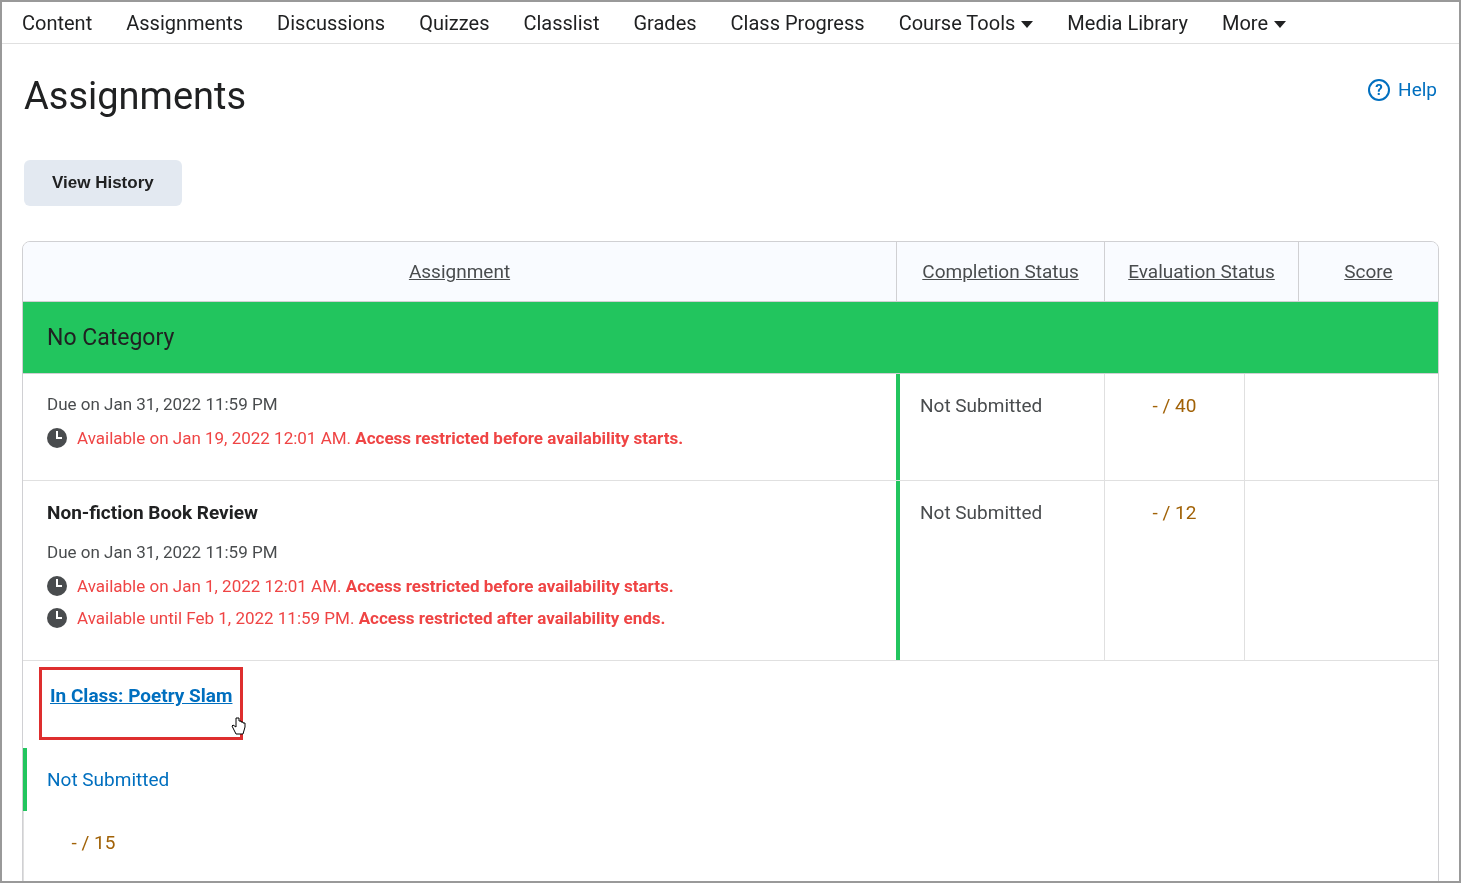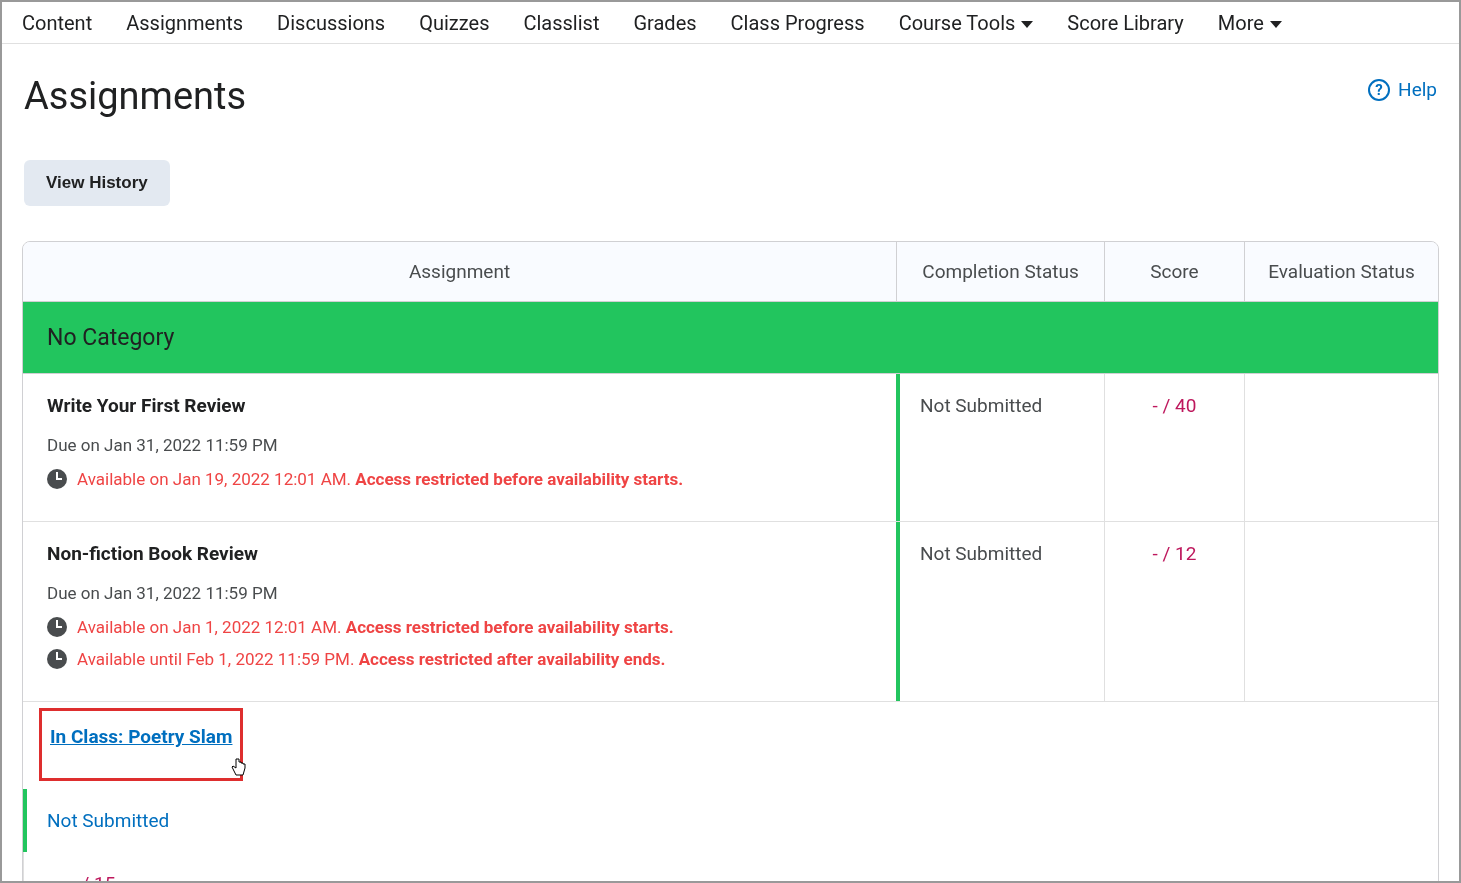--- a/index.html
+++ b/index.html
@@ -72,21 +72,21 @@
       justify-content: center;
       font-size: 15px;
       font-weight: bold;
       color: #006fbf;
       box-sizing: border-box;
     }
     .view-history-btn {
       margin: 42px 0 0 22px;
       background: #e3e9f1;
       border: none;
-      padding: 13px 22px;
+      padding: 13px 28px;
       font-size: 17px;
       font-weight: 700;
       color: #202122;
       border-radius: 6px;
       cursor: pointer;
     }
     .assignments-table {
       margin: 35px 20px 0 20px;
       border: 1px solid #d0d0d3;
       border-radius: 8px;
@@ -95,20 +95,21 @@
     .table-header {
       display: flex;
       background: #f9fbff;
       border-bottom: 1px solid #d0d0d3;
     }
     .th {
       padding: 18px 20px;
       font-size: 19px;
       color: #494c4e;
       text-align: center;
+      text-decoration: underline;
     }
     .col-assignment {
       flex: 1;
       text-align: center;
     }
     .col-completion {
       width: 208px;
       border-left: 1px solid #d0d0d3;
     }
     .col-score {
@@ -214,21 +215,21 @@
     }
     .status-cell.link {
       color: #006fbf;
       cursor: pointer;
     }
     .score-cell {
       width: 140px;
       border-left: 1px solid #e0e0e0;
       padding: 20px 24px;
       font-size: 19px;
-      color: #be185d;
+      color: #a16207;
       text-align: center;
     }
     .eval-cell {
       width: 194px;
       border-left: 1px solid #e0e0e0;
       padding: 20px 20px;
     }
   </style>
 </head>
 <body>
@@ -255,21 +256,21 @@
       <span>Grades</span>
     </div>
   <div class="nav-item">
       <span>Class Progress</span>
     </div>
   <div class="nav-item">
       <span>Course Tools</span>
       <span class="chevron-down"></span>
     </div>
   <div class="nav-item">
-      <span>Score Library</span>
+      <span>Media Library</span>
     </div>
   <div class="nav-item">
       <span>More</span>
       <span class="chevron-down"></span>
     </div>
 </nav>
 
 <div class="page-header">
   <h1 class="page-title">Assignments</h1>
   <div class="help-link">
@@ -277,29 +278,28 @@
     <span>Help</span>
   </div>
 </div>
 
 <button class="view-history-btn">View History</button>
 
 <div class="assignments-table">
   <div class="table-header">
     <div class="th col-assignment">Assignment</div>
     <div class="th col-completion">Completion Status</div>
+    <div class="th col-evaluation">Evaluation Status</div>
     <div class="th col-score">Score</div>
-    <div class="th col-evaluation">Evaluation Status</div>
   </div>
 
   <div class="category-row">No Category</div>
 
   <div class="assignment-row">
     <div class="assignment-cell">
-      <div class="assignment-title">Write Your First Review</div>
       <div class="due-text">Due on Jan 31, 2022 11:59 PM</div>
       <div class="availability-line">
         <span class="clock-icon"></span>
         <span><span>Available on Jan 19, 2022 12:01 AM. </span><span class="bold">Access restricted before availability starts.</span></span>
       </div>
     </div>
     <div class="status-cell">Not Submitted</div>
     <div class="score-cell">- / 40</div>
     <div class="eval-cell"></div>
   </div>

